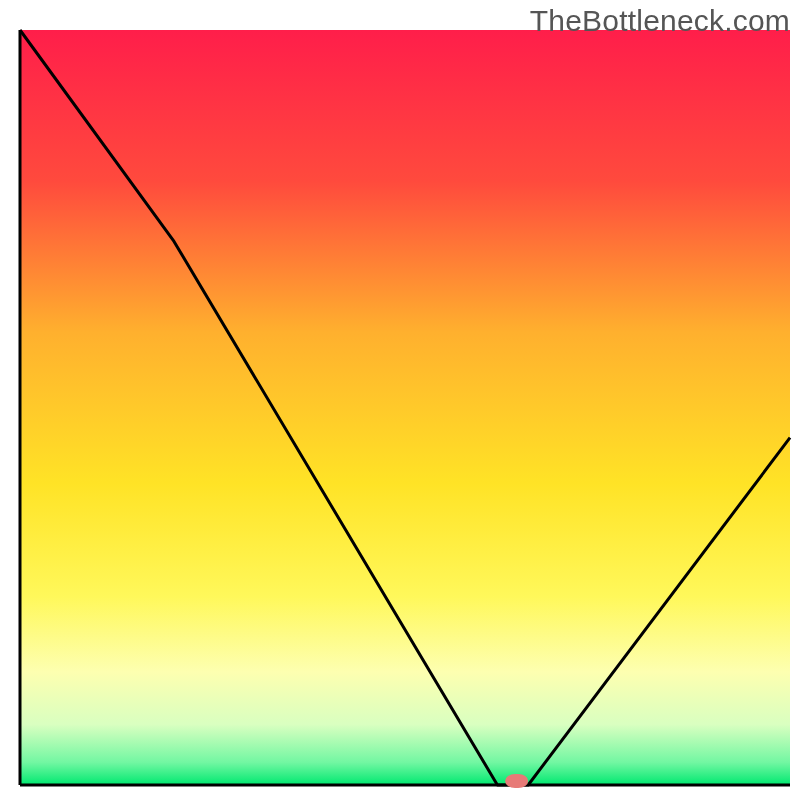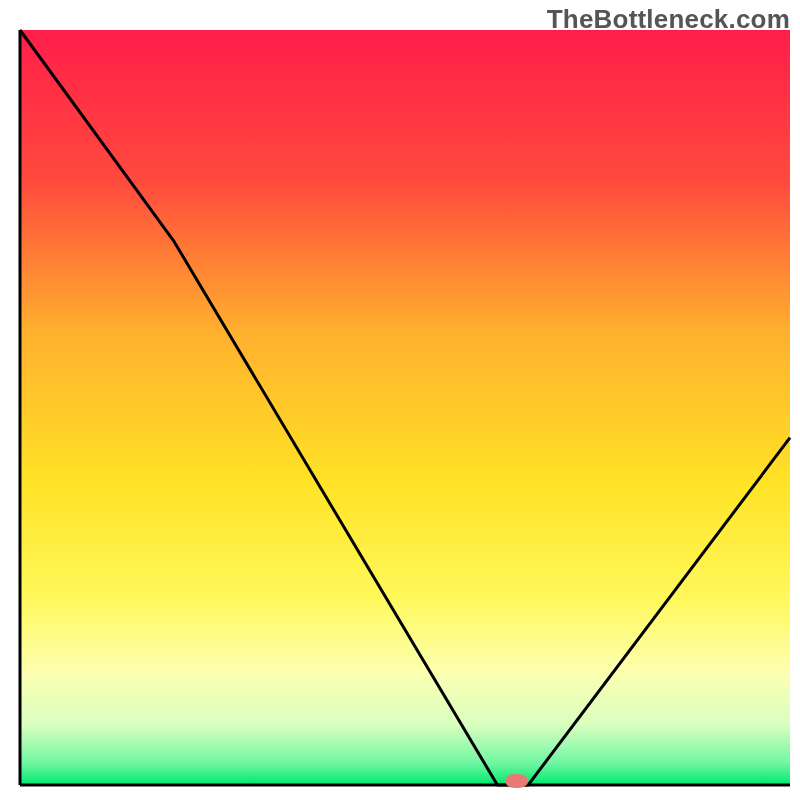--- a/index.html
+++ b/index.html
@@ -13,22 +13,22 @@
   }
   .chart-container {
     position: relative;
     width: 800px;
     height: 800px;
   }
   .attribution {
     position: absolute;
     top: 4px;
     right: 10px;
-    font-size: 26px;
-    font-weight: 700;
+    font-size: 30px;
+    font-weight: 400;
     color: #555;
     letter-spacing: 0.2px;
     user-select: none;
   }
   svg {
     display: block;
   }
 </style>
 </head>
 <body>

